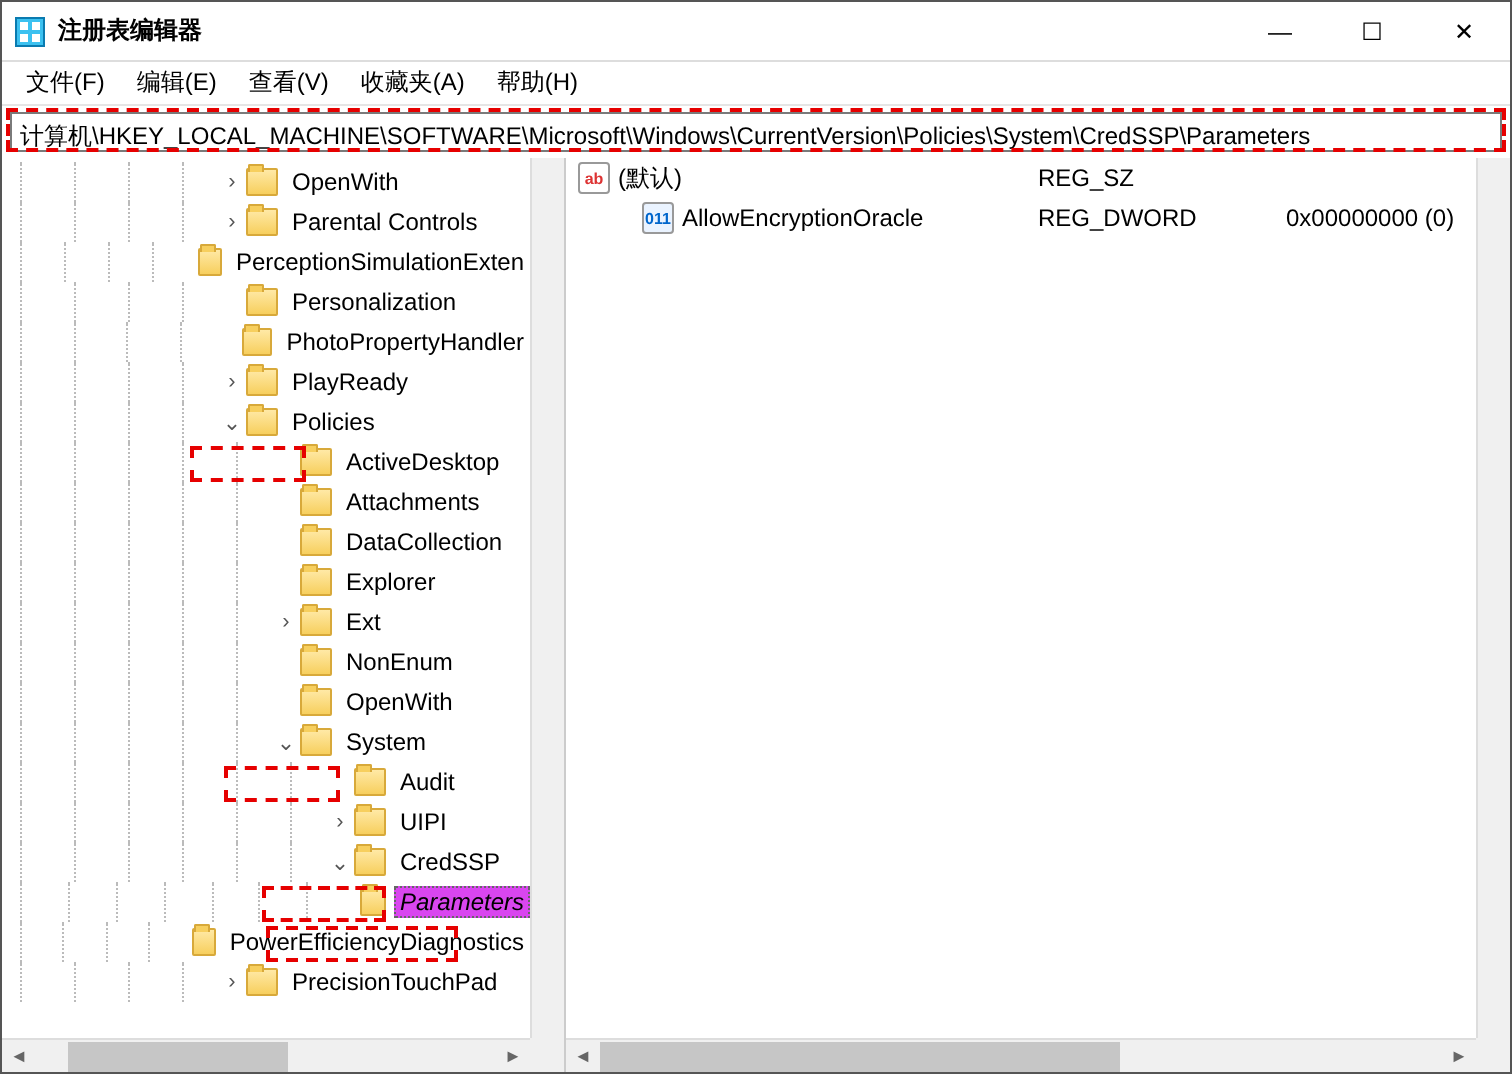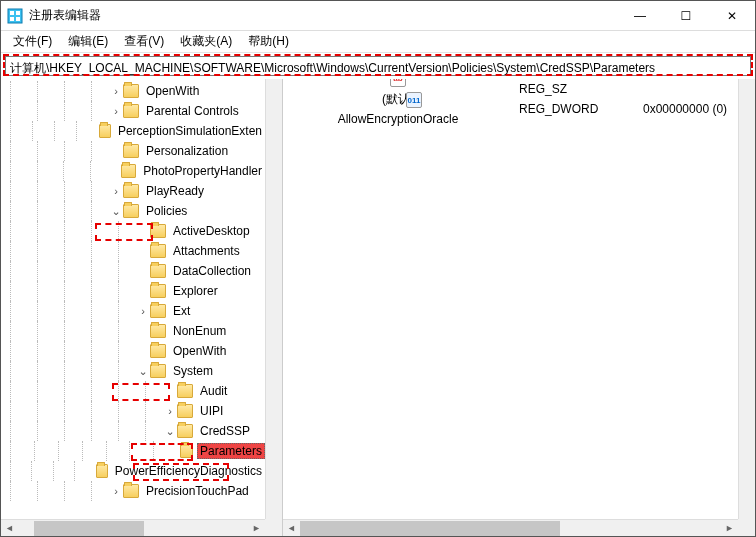--- a/index.html
+++ b/index.html
@@ -2,52 +2,52 @@
 <html><head>
 <meta charset="utf-8">
 <style>
 * { box-sizing: border-box; margin: 0; padding: 0; font-family: "Microsoft YaHei", "Segoe UI", sans-serif; font-size: 12px; }
 body { background: #fff; overflow: hidden; }
 
 .window { width: 756px; height: 537px; border: 1px solid #555; display: flex; flex-direction: column; background: #fff; }
 
 .titlebar { height: 30px; display: flex; align-items: center; padding: 0 0 0 6px; border-bottom: 1px solid #ddd; }
 .titlebar .app-icon { width: 16px; height: 16px; margin-right: 6px; display:flex;align-items:center;justify-content:center;}
-.titlebar .title { flex: 0 0 auto; }
+.titlebar .title { flex: 0 0 auto; font-weight: bold; }
 .titlebar .spacer { flex: 1; }
 .winbtn { width: 46px; height: 30px; display:flex;align-items:center;justify-content:center; }
 
 .menubar { height: 22px; display: flex; align-items: center; padding: 0 4px; border-bottom: 1px solid #e5e5e5; }
 .menubar .menu-item { padding: 2px 8px; }
 
 .address-wrap { padding: 3px 4px; }
 .address { height: 20px; border: 1px solid #7a7a7a; padding: 3px 4px; font-size: 12px; white-space: nowrap; overflow: hidden; position: relative; }
 .highlight-red { position:absolute; border:2px dashed #e60000; pointer-events:none; }
 
 .body { flex:1; display:flex; min-height:0; position:relative; }
 .tree-pane { width: 282px; border-right: 1px solid #ccc; overflow:hidden; position:relative; }
 .tree-scroll { position:absolute; inset:0 17px 17px 0; overflow:hidden; }
 .tree { padding-top:2px; font-size:12px; color:#000; }
 .node { display:flex; align-items:center; height:20px; white-space:nowrap; }
 .exp { width:14px; text-align:center; color:#555; font-size:11px; display:inline-block;}
 .exp.none{visibility:hidden;}
 .folder-icon { width:16px;height:14px;margin-right:4px; display:inline-block; background:linear-gradient(#ffe9a6,#f7cf5e); border:1px solid #d8a93a; border-radius:1px; position:relative;}
 .folder-icon::before{content:"";position:absolute;top:-3px;left:0;width:6px;height:3px;background:#f7cf5e;border:1px solid #d8a93a;border-bottom:none;border-radius:1px 1px 0 0;}
 .label { padding:1px 3px; }
-.label.sel { background:#ef4444; border:1px dotted #666; padding:0 2px;}
+.label.sel { background:#d946ef; border:1px dotted #666; padding:0 2px;font-style:italic;}
 .guide { display:inline-block; width:18px; height:20px; border-left:1px dotted #bbb; margin-left:9px; }
 
 .list-pane { flex:1; position:relative; overflow:hidden; }
 .list-scroll{position:absolute; inset:0 17px 17px 0; overflow:hidden;}
 .list-header { display:flex; border-bottom:1px solid #e0e0e0; height:22px; align-items:center; }
 .col { padding:2px 6px; border-right:1px solid #e8e8e8; }
 .col.name{width:230px;} .col.type{width:124px;} .col.data2{flex:1;}
 .row { display:flex; height:20px; align-items:center; }
 .row .cell { padding:1px 6px; }
-.row .cell.name{width:230px; display:flex;align-items:center;gap:4px;flex-direction:column;}
+.row .cell.name{width:230px; display:flex;align-items:center;gap:4px;}
 .row .cell.type{width:124px;}
 .row .cell.data2{flex:1;}
 
 .val-icon{width:16px;height:16px;display:inline-flex;align-items:center;justify-content:center;border:1px solid #999;font-size:8px;font-weight:bold;border-radius:2px;}
 .val-icon.sz{background:#fff;color:#d33;}
 .val-icon.dw{background:#eaf3ff;color:#06c;margin-left:32px;}
 
 .scrollbar-v{position:absolute;top:0;right:0;bottom:17px;width:17px;background:#f0f0f0;border-left:1px solid #ddd;}
 .scrollbar-h{position:absolute;left:0;right:17px;bottom:0;height:17px;background:#f0f0f0;border-top:1px solid #ddd;display:flex;align-items:center;}
 .sb-btn{width:17px;height:17px;display:flex;align-items:center;justify-content:center;color:#666;font-size:9px;background:#f0f0f0;}

